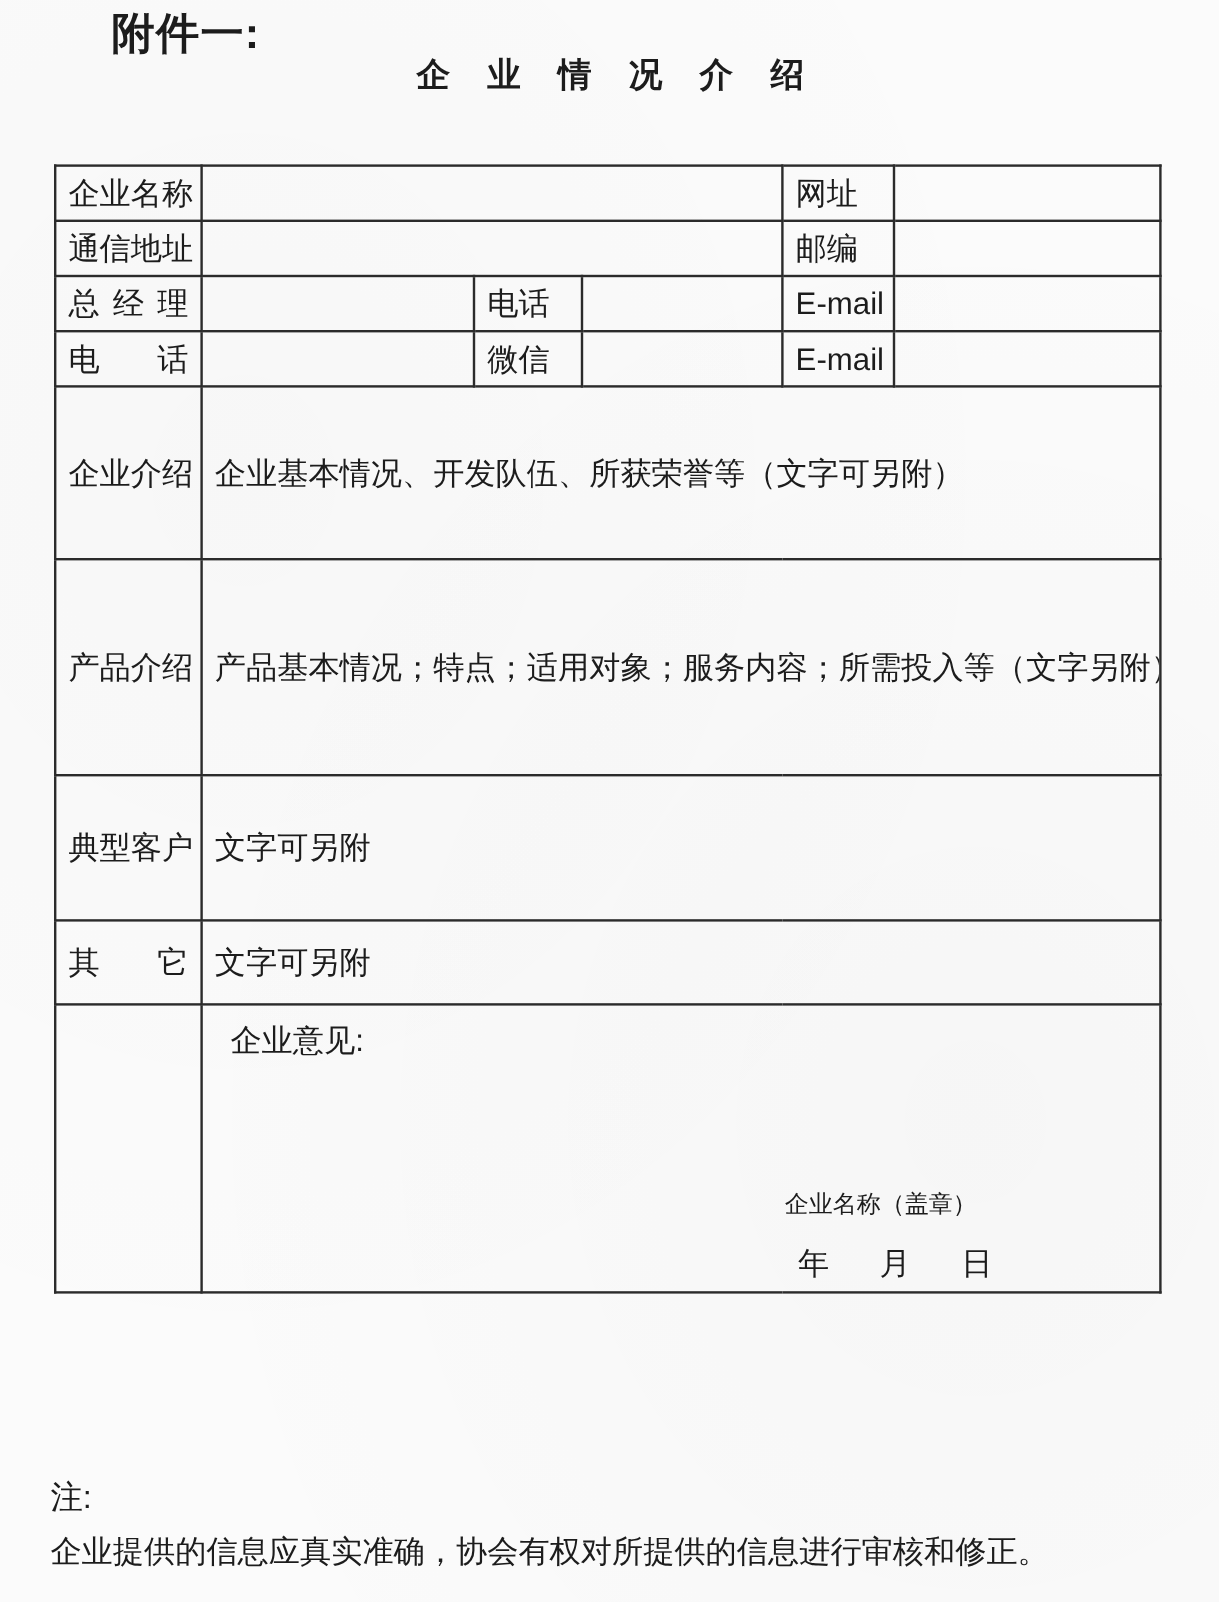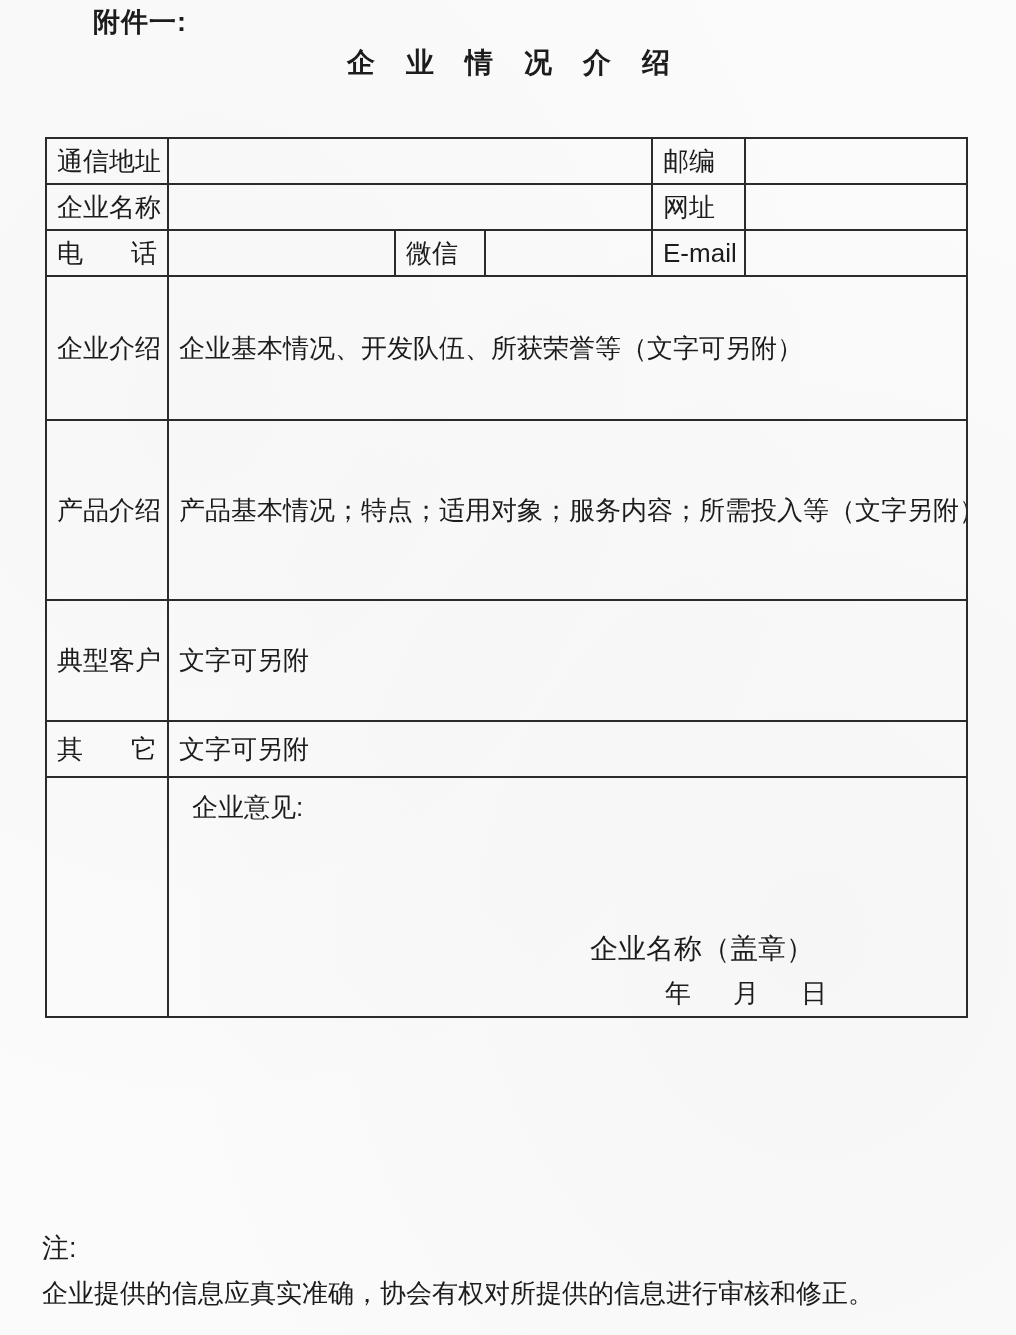--- a/index.html
+++ b/index.html
@@ -18,21 +18,21 @@
     inset: 0;
     background:
       radial-gradient(ellipse at 20% 30%, rgba(0,0,0,0.015), transparent 60%),
       radial-gradient(ellipse at 80% 70%, rgba(0,0,0,0.02), transparent 60%),
       #fbfbfb;
   }
   .attachment-label {
     position: absolute;
     left: 93px;
     top: 4px;
-    font-size: 27px;
+    font-size: 36px;
     font-weight: bold;
     letter-spacing: 1px;
   }
   .doc-title {
     position: absolute;
     left: 0;
     top: 44px;
     width: 100%;
     box-sizing: border-box;
     padding-left: 32px;      
@@ -78,21 +78,21 @@
   .opinion-label {
     position: absolute;
     left: 13px;
     top: 12px;
     font-size: 26px;
   }
   .seal-line {
     position: absolute;
     right: 142px;
     top: 152px;
-    font-size: 28px;
+    font-size: 20px;
   }
   .date-line {
     position: absolute;
     right: 121px;
     top: 198px;
     font-size: 26px;
     letter-spacing: 8px;
   }
   .note-label {
     position: absolute;
@@ -123,33 +123,41 @@
       <col style="width:122px">
         <col style="width:227px">
         <col style="width:90px">
       <col style="width:167px">
         <col style="width:93px">
         <col style="width:222px">
     </colgroup>
 
     <tbody>
         <tr class="r-short">
+      <td>企业名称</td>
+      <td colspan="3"></td>
+      <td>网址</td>
+      <td></td>
+    </tr>
+
+    <tr class="r-short">
       <td>通信地址</td>
       <td colspan="3"></td>
       <td>邮编</td>
       <td></td>
     </tr>
 
     <tr class="r-short">
-      <td>企业名称</td>
-      <td colspan="3"></td>
-      <td>网址</td>
-      <td></td>
-    </tr>
-
+      <td class="spread">总 经 理</td>
+      <td></td>
+      <td>电话</td>
+      <td></td>
+      <td>E-mail</td>
+      <td></td>
+    </tr>
 
 
     <tr class="r-short">
       <td class="spread">电 话</td>
       <td></td>
       <td>微信</td>
       <td></td>
       <td>E-mail</td>
       <td></td>
     </tr>
@@ -162,21 +170,21 @@
     <tr style="height:180px">
       <td class="top">产品介绍</td>
       <td class="top" colspan="5">产品基本情况；特点；适用对象；服务内容；所需投入等（文字另附）</td>
     </tr>
 
     <tr style="height:121px">
       <td class="top">典型客户</td>
       <td class="top" colspan="5">文字可另附</td>
     </tr>
 
-    <tr style="height:56px">
+    <tr style="height:70px">
       <td class="top spread">其 它</td>
       <td class="top" colspan="5">文字可另附</td>
     </tr>
 
     <tr style="height:238px">
       <td></td>
       <td class="opinion-cell" colspan="5">
         <div class="opinion-inner">
           <span class="opinion-label">企业意见:</span>
           <span class="seal-line">企业名称（盖章）</span>

